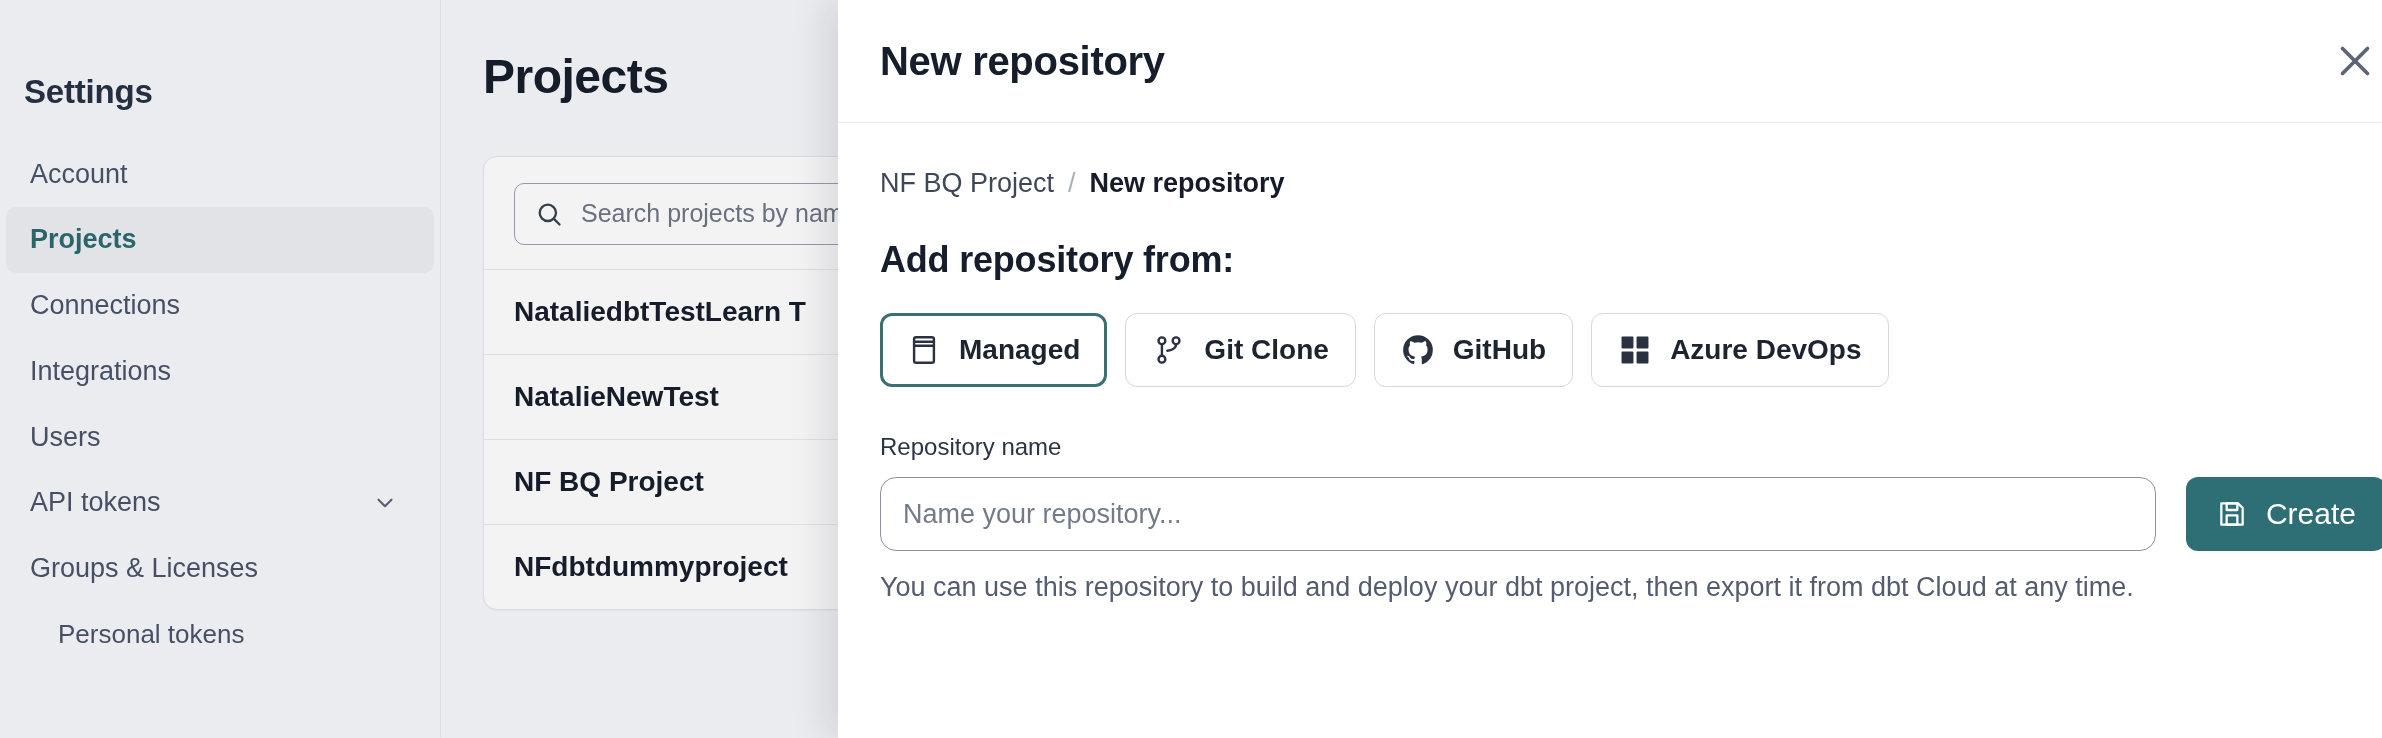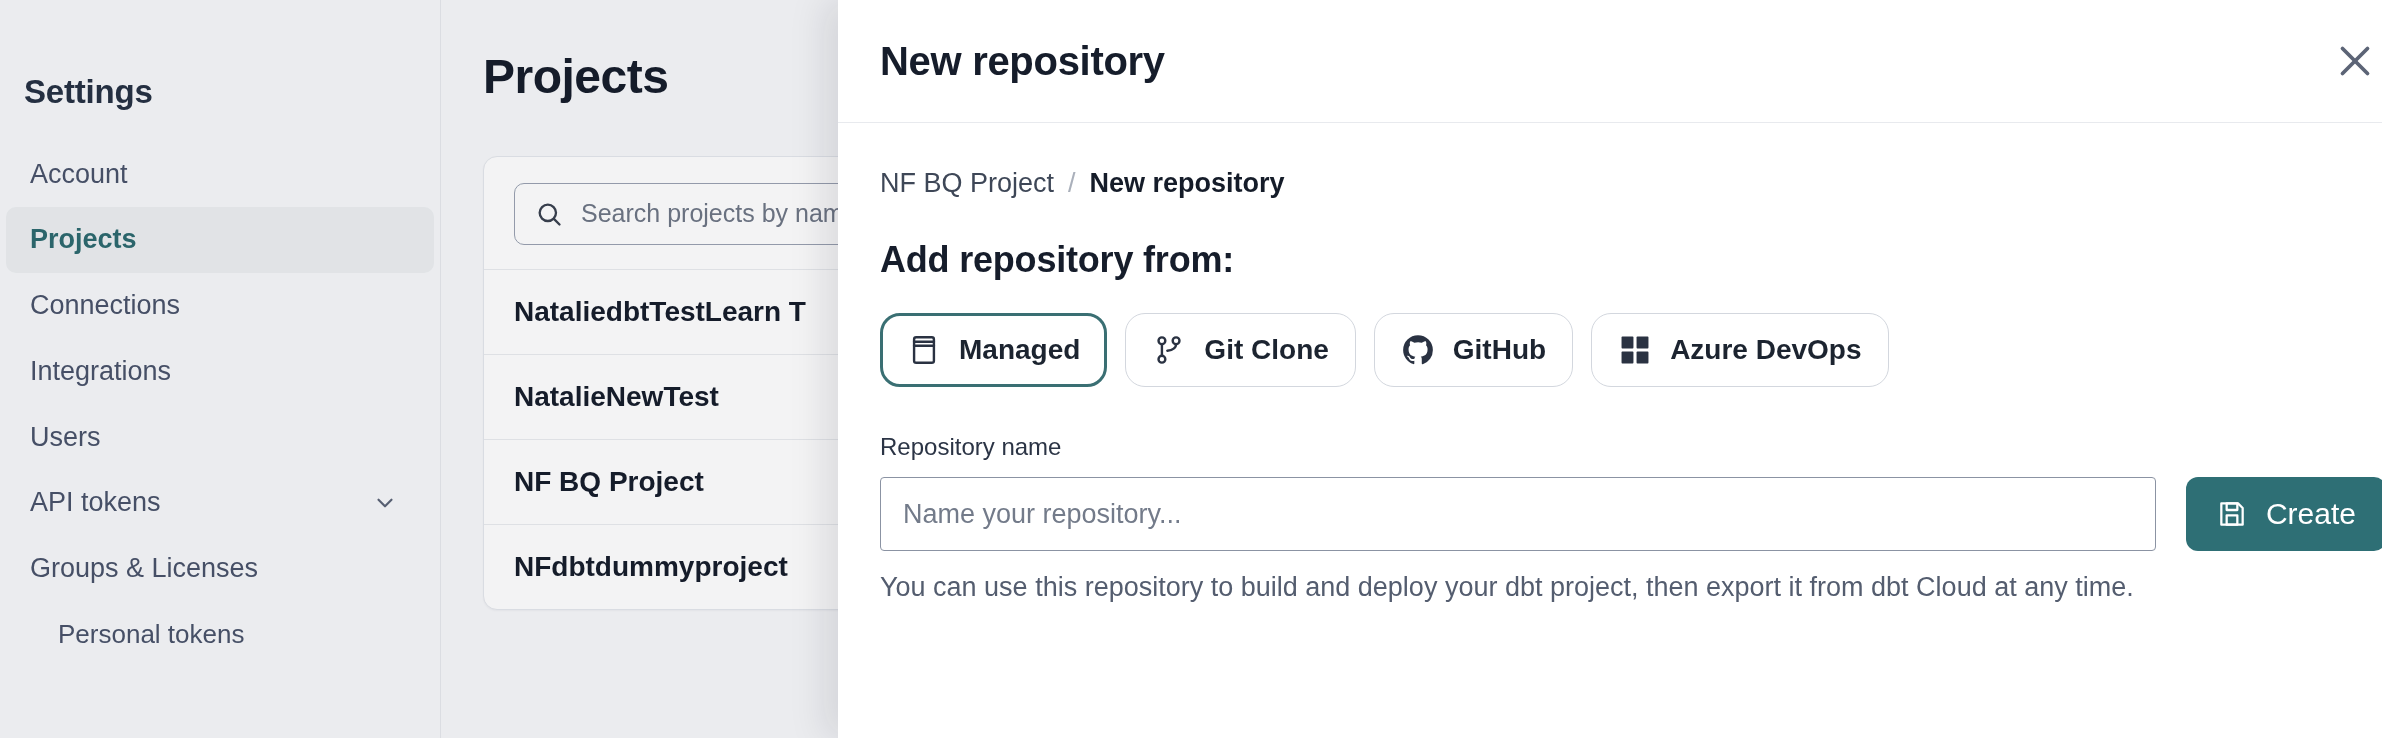--- a/index.html
+++ b/index.html
@@ -212,21 +212,21 @@
   .source-row {
     display: flex;
     gap: 18px;
     margin-top: 32px;
   }
   .source-btn {
     display: flex;
     align-items: center;
     gap: 18px;
     border: 1px solid #d3d7de;
-    border-radius: 20px;
+    border-radius: 12px;
     background: #fff;
     height: 74px;
     padding: 0 26px;
     box-sizing: border-box;
     cursor: pointer;
     font-size: 28px;
     font-weight: 700;
     color: #1c2430;
     white-space: nowrap;
   }
@@ -250,21 +250,21 @@
   .field-row {
     display: flex;
     align-items: flex-start;
     gap: 30px;
     margin-top: 16px;
   }
   .repo-input {
     flex: 1 1 auto;
     height: 74px;
     border: 1px solid #8b93a3;
-    border-radius: 4px;
+    border-radius: 16px;
     font-size: 27px;
     padding: 0 22px;
     box-sizing: border-box;
     font-family: "Liberation Sans", sans-serif;
     color: #1c2430;
     outline: none;
     background: #fff;
   }
   .repo-input::placeholder { color:#737b8a; }
 

